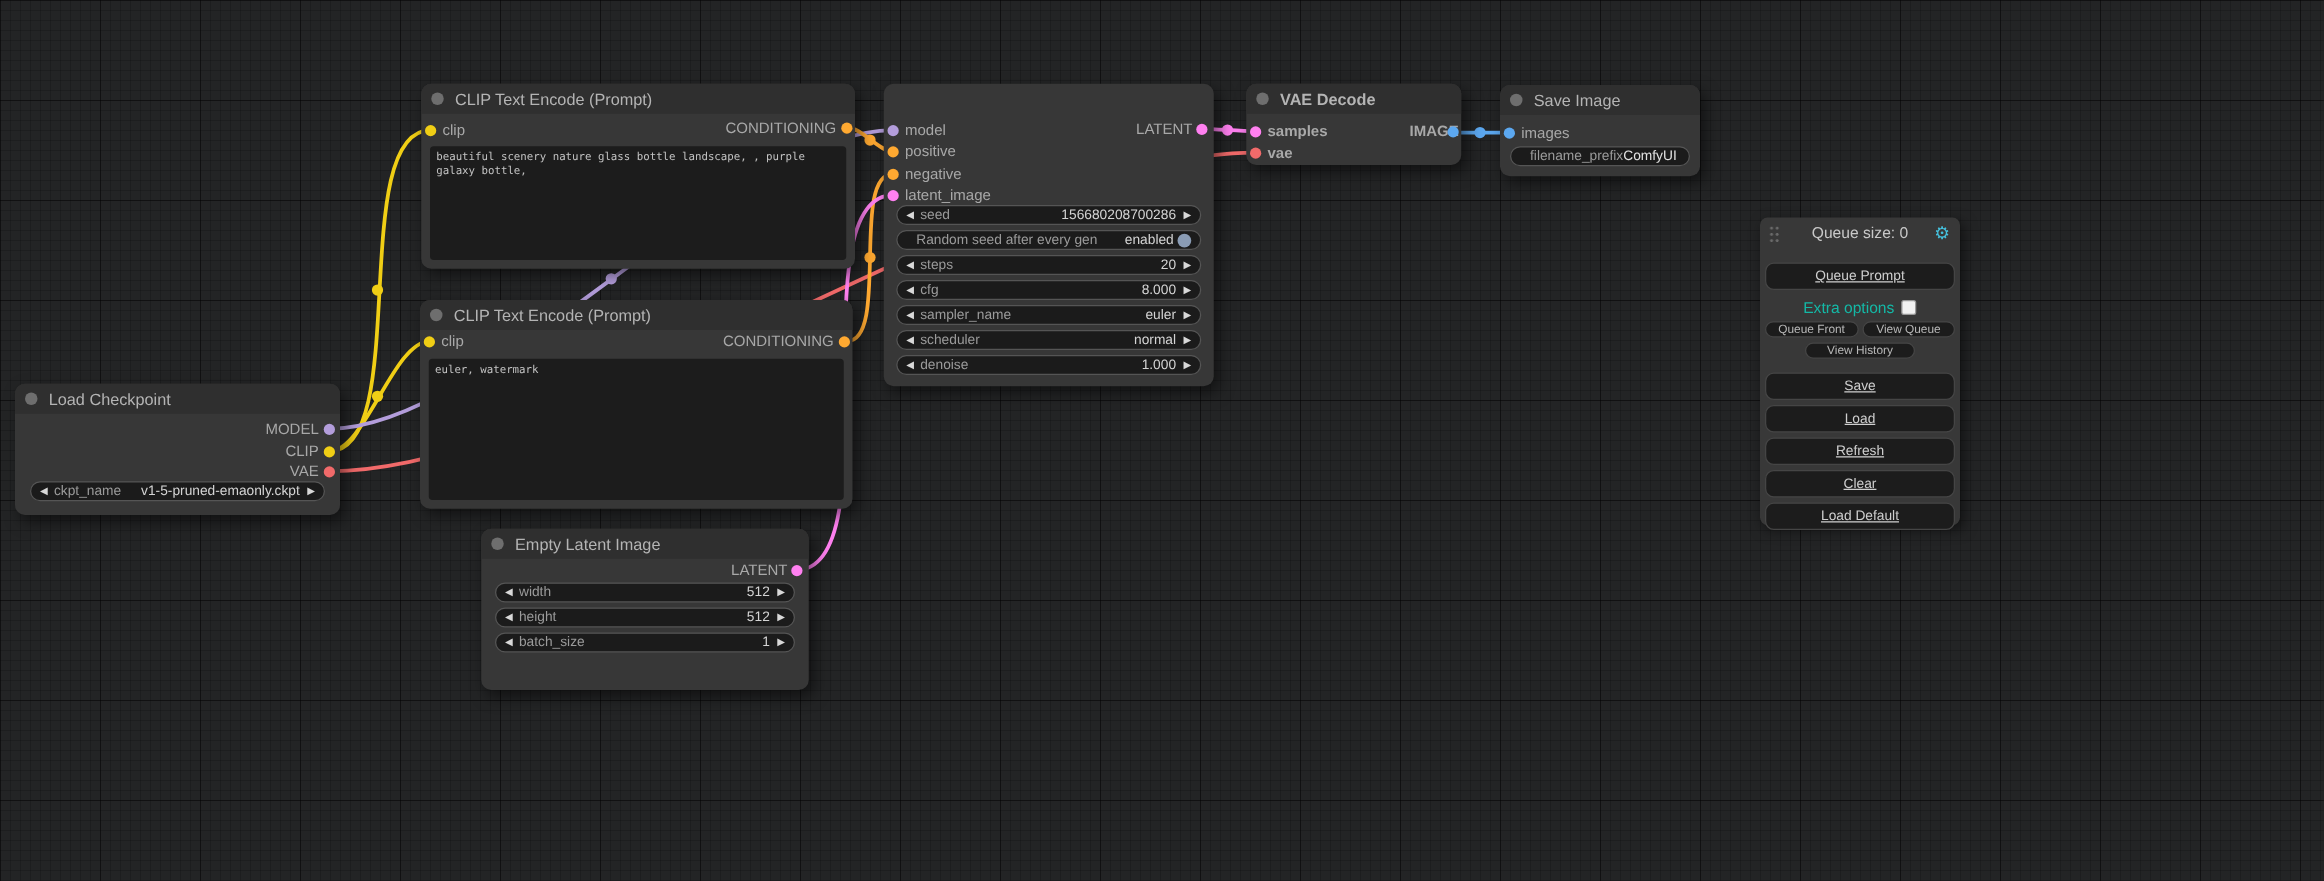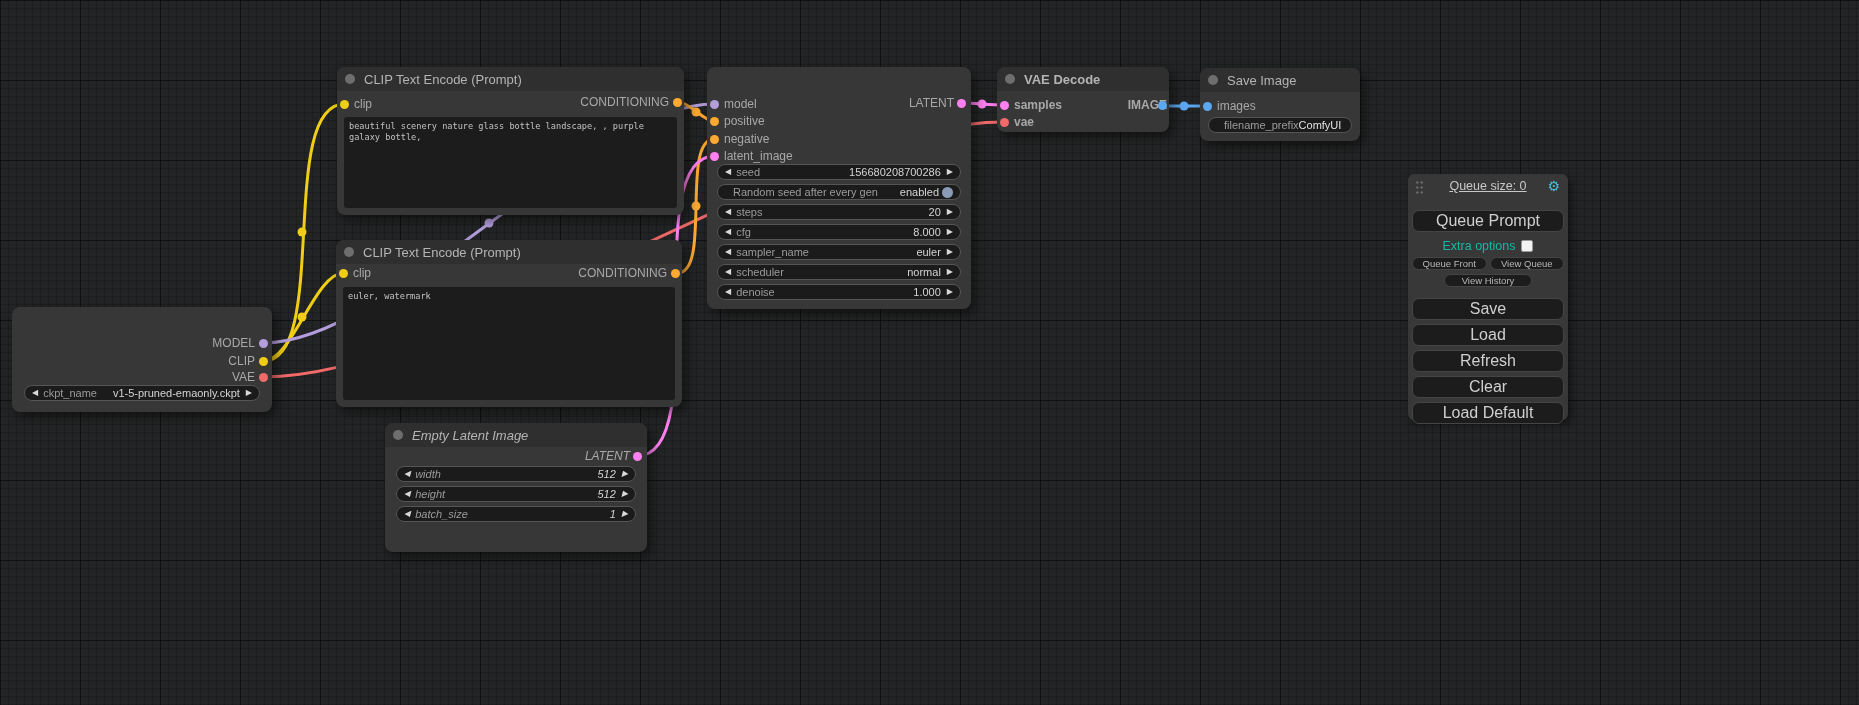--- a/index.html
+++ b/index.html
@@ -57,30 +57,30 @@
     color:#c2c2c2; white-space:pre-wrap; word-break:break-word; overflow:hidden;
   }
 
   
   #menu {
     position:absolute; left:1408px; top:174px; width:160px; height:246px; z-index:3;
     background:#383838; border-radius:6px; box-shadow:3px 4px 10px rgba(0,0,0,0.5);
     padding:5px 4px 4px 4px; display:flex; flex-direction:column;
   }
   .menu-header { position:relative; height:18px; display:flex; align-items:flex-end; justify-content:center;
-    font-size:12.5px; color:#c8c8c8; margin-bottom:17px;text-decoration:underline; }
+    font-size:12.5px; color:#c8c8c8; margin-bottom:17px; }
   .drag-handle { position:absolute; left:3px; top:1px; width:9px; height:15px;
     background-image:radial-gradient(circle, #6a6a6a 1px, transparent 1.4px);
     background-size:4.5px 5px; }
   .gear { position:absolute; right:4px; top:-1px; font-size:14px; }
   .btn {
     background:#1c1c1c; border:1px solid #454545; border-radius:7px;
     color:#cfcfcf; text-align:center; cursor:pointer;
   }
-  .btn.big { height:22px; font-size:16px; line-height:20px; flex:none; }
+  .btn.big { height:22px; font-size:11px; line-height:20px; flex:none;text-decoration:underline; }
   .extra-row { display:flex; align-items:center; justify-content:center; gap:6px;
     height:15px; margin-top:7px; font-size:12.5px; color:#14b8a6; }
   .checkbox { width:12px; height:12px; background:#f2f2f2; border-radius:2px; border:1px solid #9a9a9a; }
   .pill-row { display:flex; gap:3px; margin-top:4px; justify-content:center;align-items:flex-end; }
   .btn.pill { font-size:9.5px; height:13px; line-height:11px; border-radius:8px; padding:0 7px; color:#b8b8b8; }
   .pill-row .grow { flex:1; }
   .stack { display:flex; flex-direction:column; gap:4px; margin-top:11px; }
 </style>
 </head>
 <body>
@@ -100,20 +100,24 @@
   <circle cx="489" cy="223" r="4.5" fill="#B39DDB"></circle>
   <circle cx="633" cy="249" r="4.5" fill="#F16A6A"></circle>
   <circle cx="696" cy="112" r="4.5" fill="#FFA931"></circle>
   <circle cx="696" cy="206" r="4.5" fill="#FFA931"></circle>
   <circle cx="676" cy="306" r="4.5" fill="#FF80F0"></circle>
   <circle cx="982" cy="104" r="4.5" fill="#FF80F0"></circle>
   <circle cx="1184" cy="106" r="4.5" fill="#5CA8F0"></circle>
 </svg>
 
 <div class="node" style="left:12px; top:307px; width:260px; height:105px;">
+  <div class="node-title">
+    <span class="tdot"></span>
+    <span>Load Checkpoint</span>
+  </div>
   <div class="slot out" style="top:28px;">
     <span>MODEL</span>
     <span class="dot" style="background: rgb(179, 157, 219);"></span>
   </div>
   <div class="slot out" style="top:46px;">
     <span>CLIP</span>
     <span class="dot" style="background: rgb(240, 206, 21);"></span>
   </div>
   <div class="slot out" style="top:62px;">
     <span>VAE</span>
@@ -154,21 +158,21 @@
     <span class="dot" style="background: rgb(240, 206, 21);"></span>
     <span>clip</span>
   </div>
   <div class="slot out" style="top:25px; padding-right:15px;">
     <span>CONDITIONING</span>
     <span class="dot" style="right: 2px; background: rgb(255, 169, 49);"></span>
   </div>
   <div class="textbox" style="top:47px; height:113px;">euler, watermark</div>
 </div>
 
-<div class="node" style="left:385px; top:423px; width:262px; height:129px;font-style:italic;">
+<div class="node" style="left:385px; top:423px; width:262px; height:129px;">
   <div class="node-title">
     <span class="tdot"></span>
     <span>Empty Latent Image</span>
   </div>
   <div class="slot out" style="top:25px;">
     <span>LATENT</span>
     <span class="dot" style="right: 5px; background: rgb(255, 128, 240);"></span>
   </div>
   <div class="widgets" style="top:43px; left:11px; right:11px;">
     <div class="widget">

